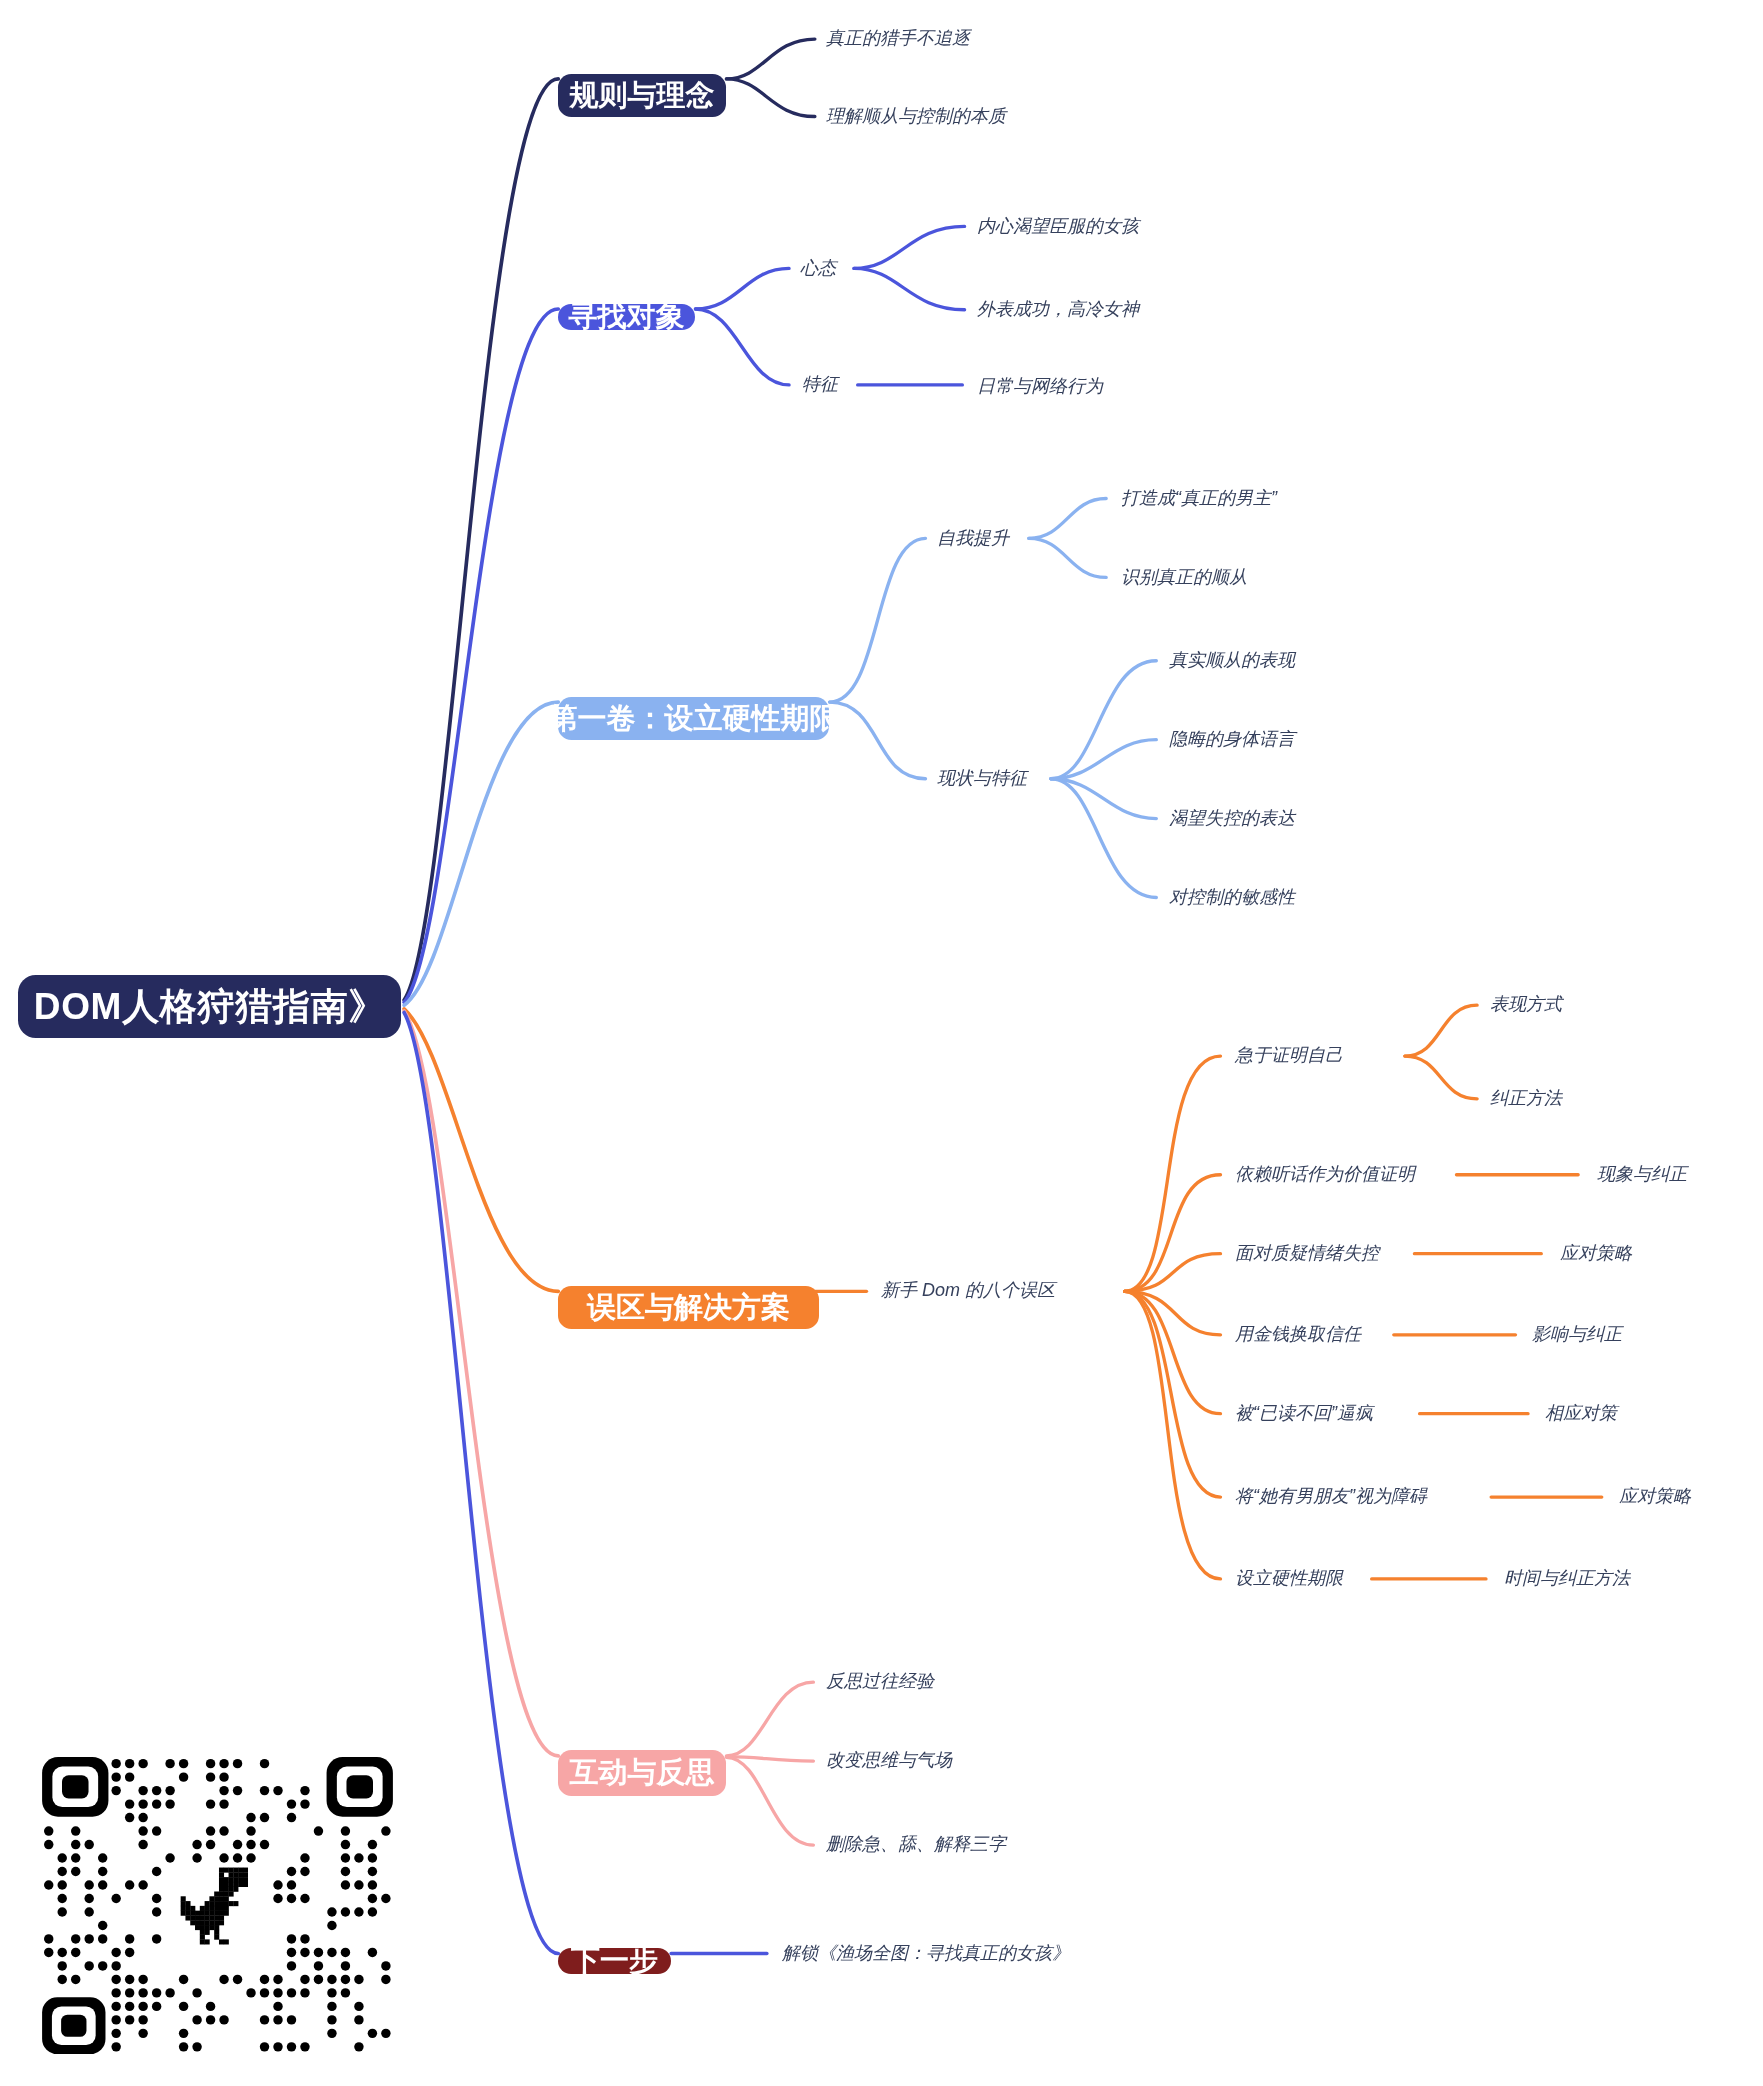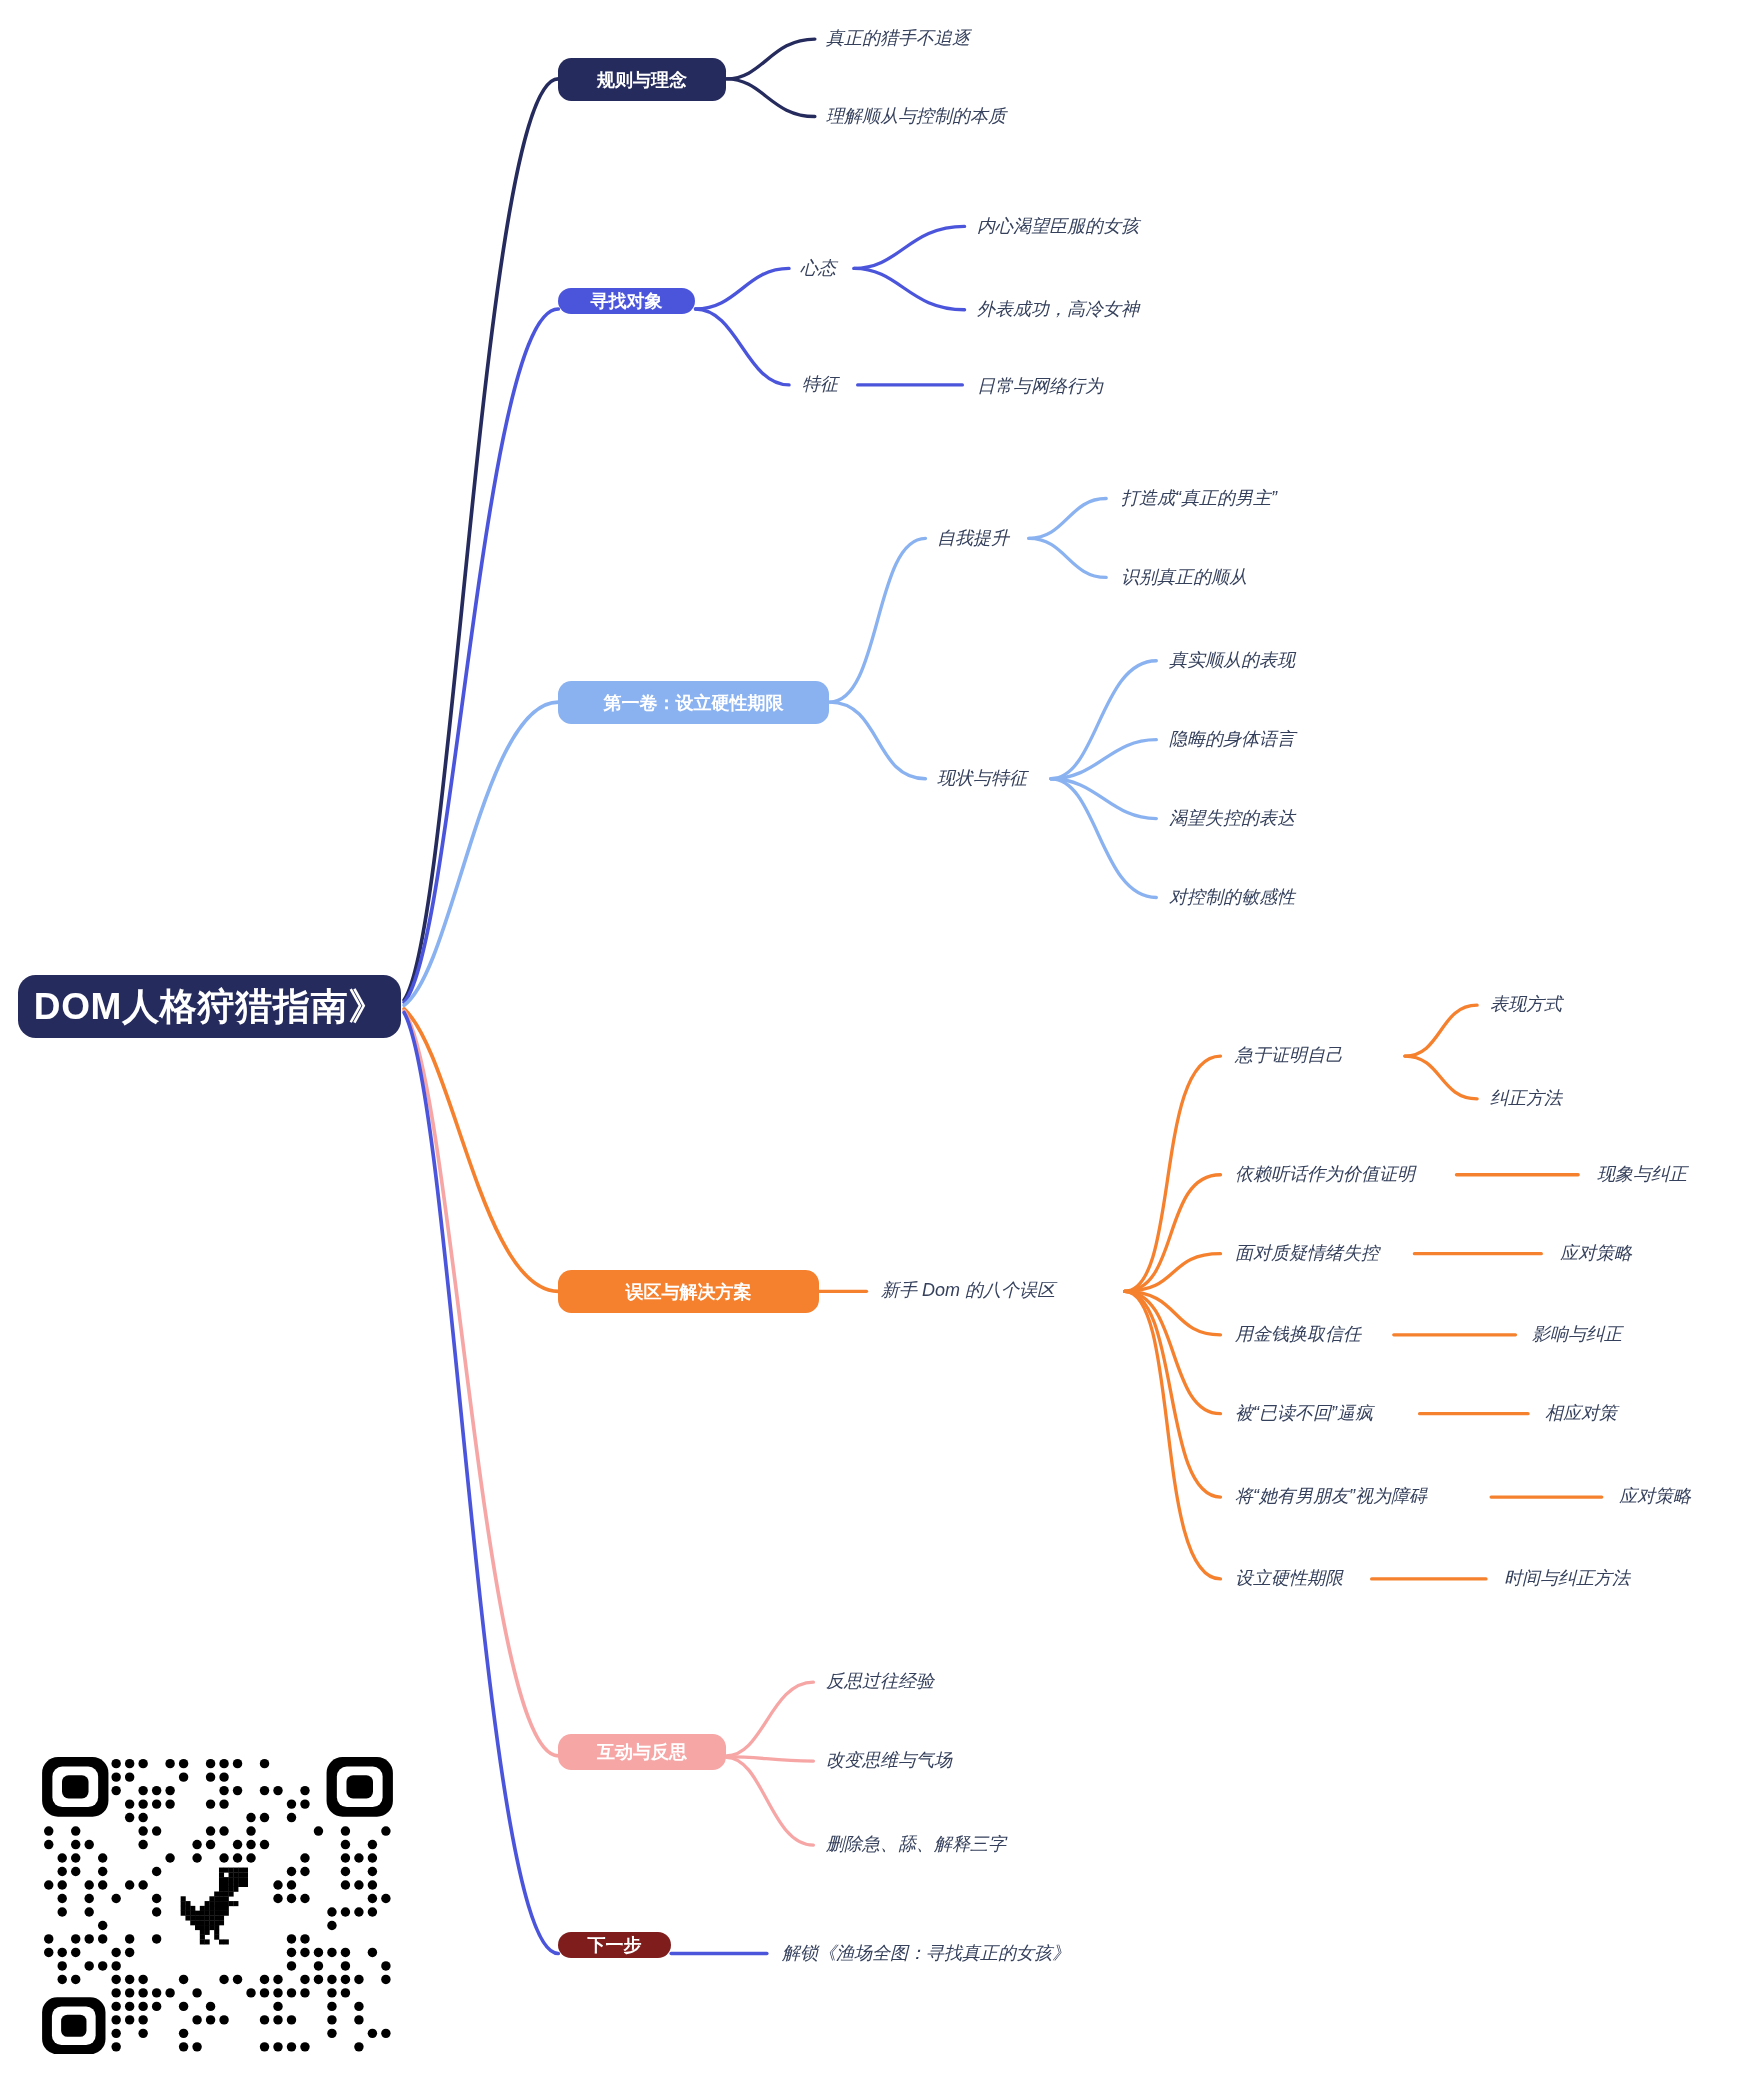--- a/index.html
+++ b/index.html
@@ -9,21 +9,21 @@
     overflow:hidden;
   }
   #links{position:absolute;left:0;top:0;pointer-events:none;}
   #links path{fill:none;stroke-linecap:round;}
   .topic{
     position:absolute;display:flex;align-items:center;justify-content:center;
     border-radius:13.3px;color:#ffffff;font-weight:bold;white-space:nowrap;
     box-sizing:border-box;
   }
   .topic.root{border-radius:17.7px;font-size:37px;letter-spacing:0.7px;}
-  .branch-topic{font-size:18px;}
+  .branch-topic{font-size:29px;margin-top:16px;}
   .lbl{
     position:absolute;white-space:nowrap;color:#35405c;
     font-size:18px;line-height:23.6px;font-style:italic;
   }
   #qr{position:absolute;}
 </style>
 </head>
 <body>
 
 <div id="canvas">
@@ -102,21 +102,21 @@
   </div>
   <div class="topic branch-topic" style="left: 558px; top: 288px; width: 137px; height: 26px; background-color: rgb(75, 85, 220);">
     <span>寻找对象</span>
   </div>
   <div class="topic branch-topic" style="left: 558px; top: 681px; width: 271px; height: 43px; background-color: rgb(138, 178, 240);">
     <span>第一卷：设立硬性期限</span>
   </div>
   <div class="topic branch-topic" style="left: 558px; top: 1270px; width: 261px; height: 43px; background-color: rgb(245, 129, 46);">
     <span>误区与解决方案</span>
   </div>
-  <div class="topic branch-topic" style="left: 558px; top: 1734px; width: 168px; height: 36px; background-color: rgb(247, 166, 166);">
+  <div class="topic branch-topic" style="left: 558px; top: 1734px; width: 168px; height: 46px; background-color: rgb(247, 166, 166);">
     <span>互动与反思</span>
   </div>
   <div class="topic branch-topic" style="left: 558px; top: 1932px; width: 113px; height: 26px; background-color: #7f1d1d;">
     <span>下一步</span>
   </div>
 
   <div class="lbl" style="left:826px;top:27px;">真正的猎手不追逐</div>
   <div class="lbl" style="left:826px;top:105px;">理解顺从与控制的本质</div>
 
   <div class="lbl" style="left:800px;top:257px;">心态</div>

